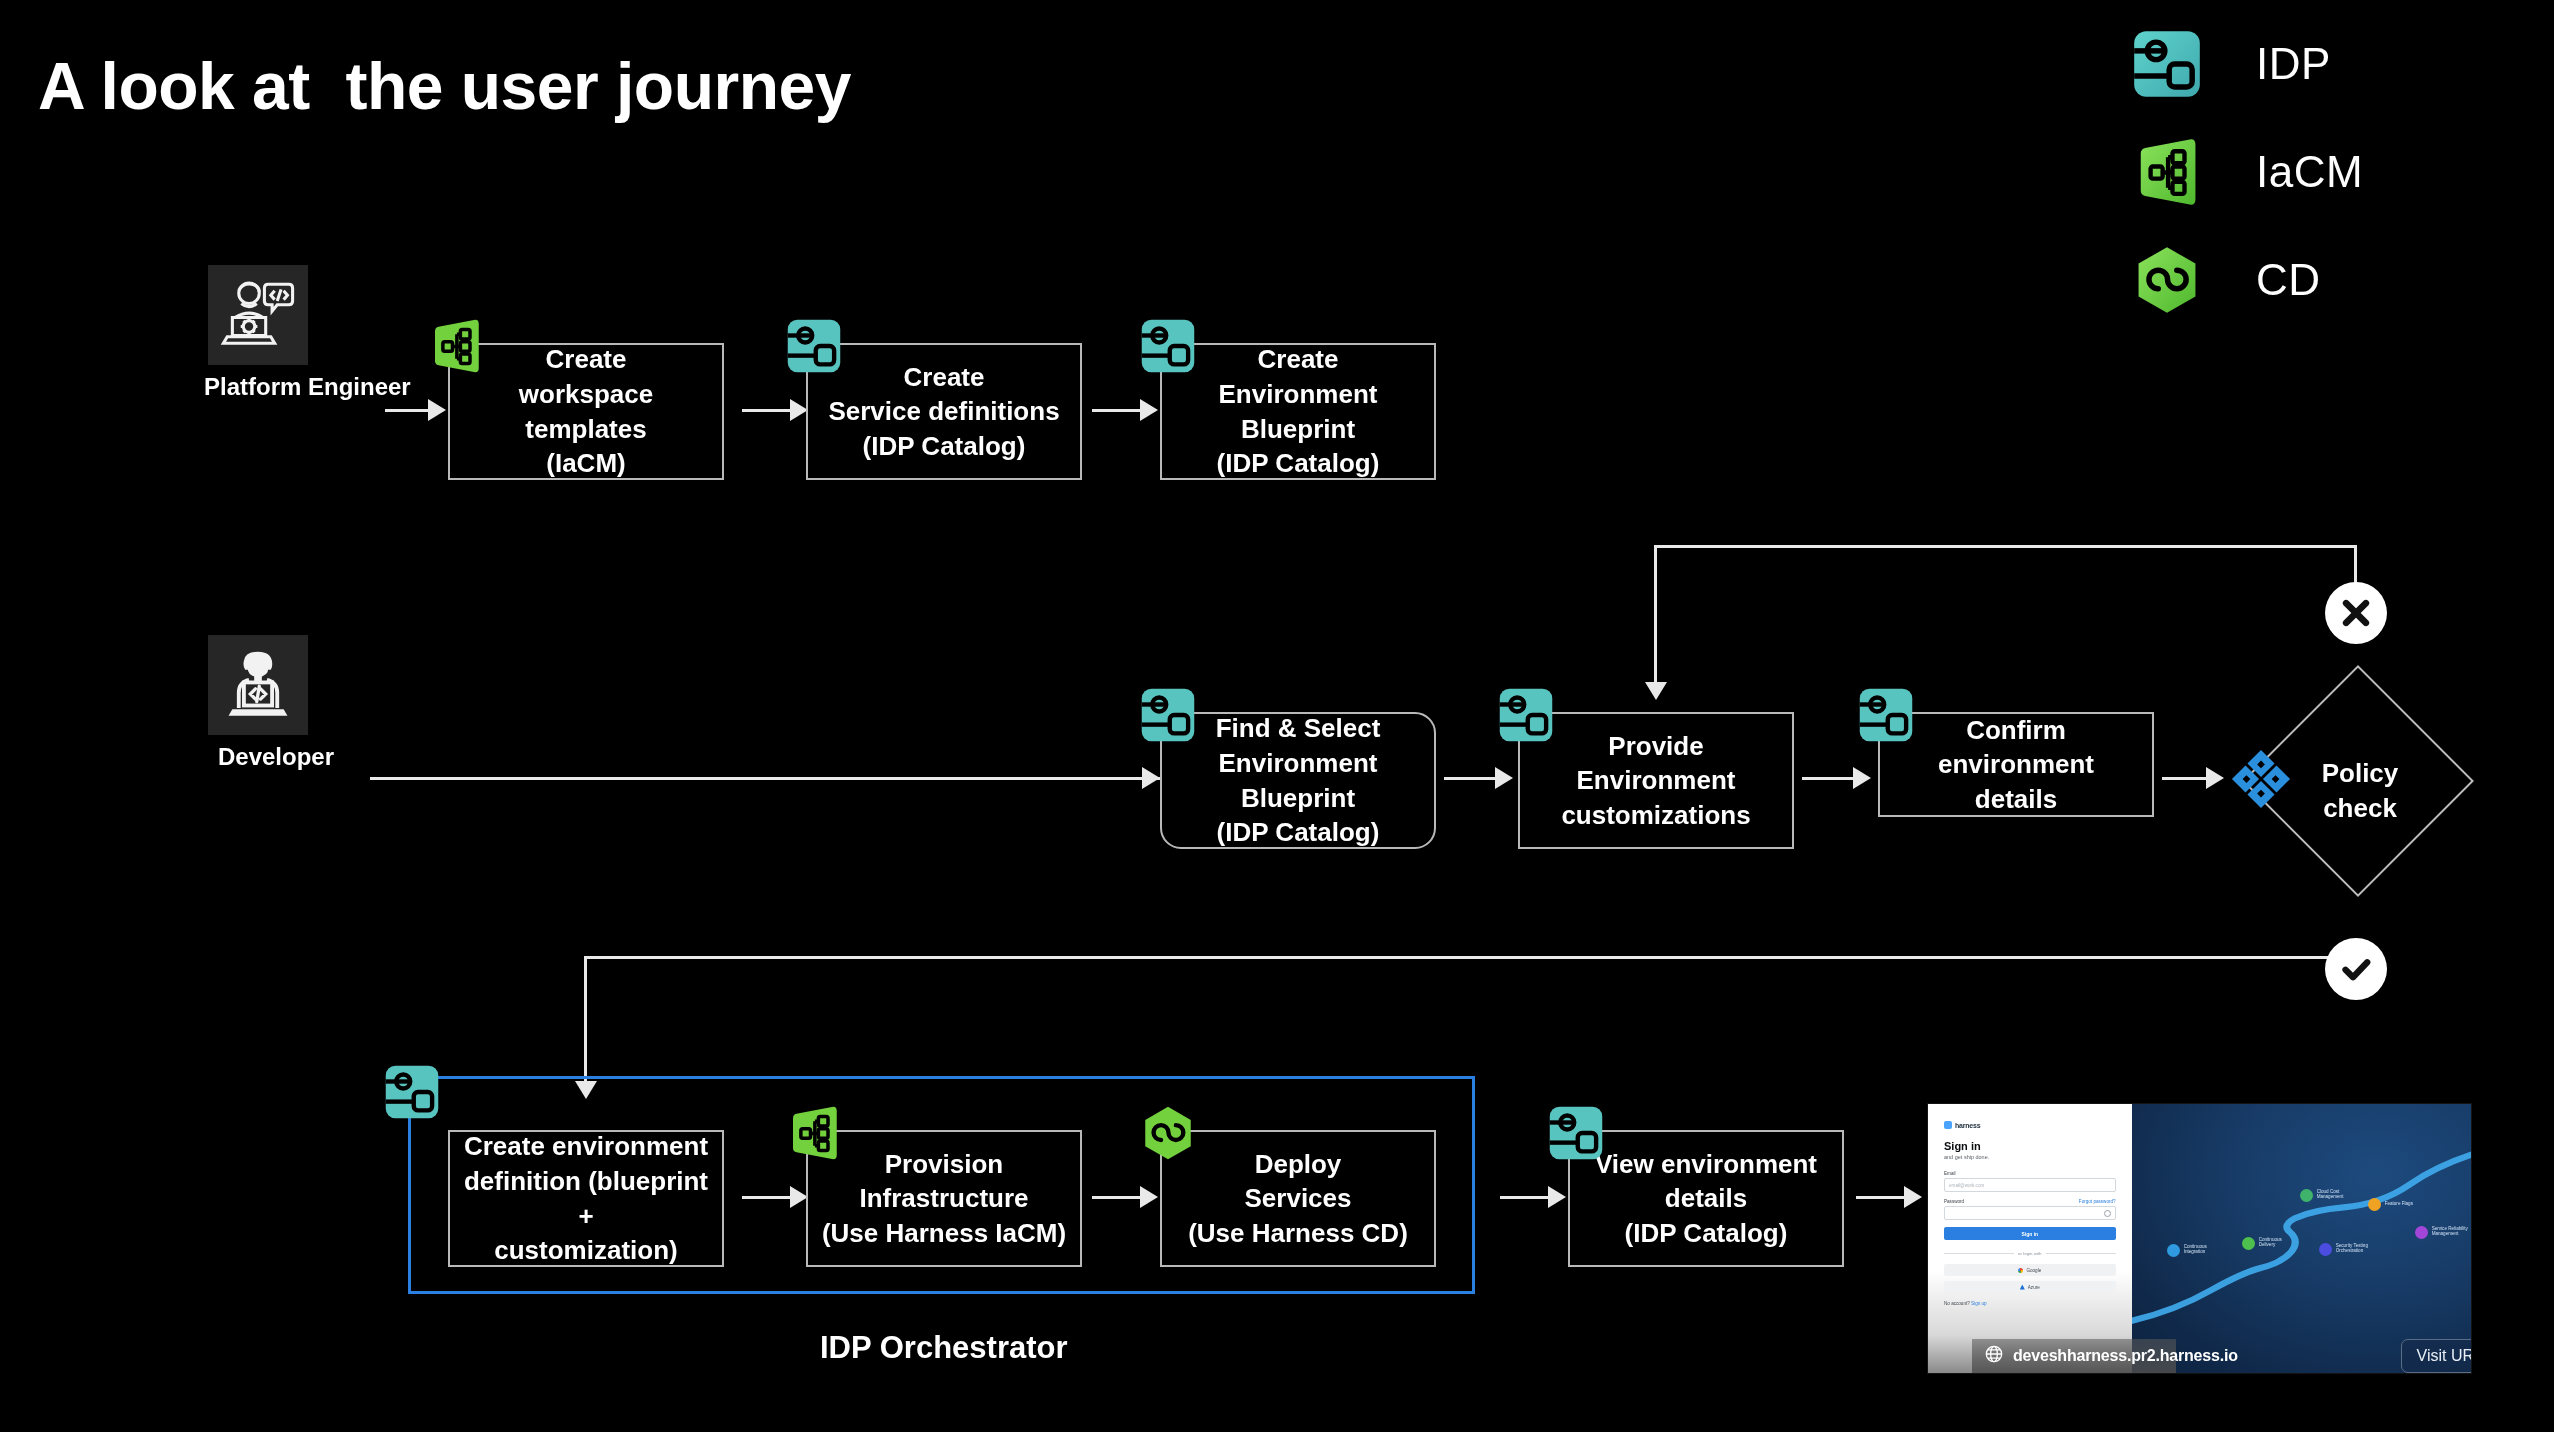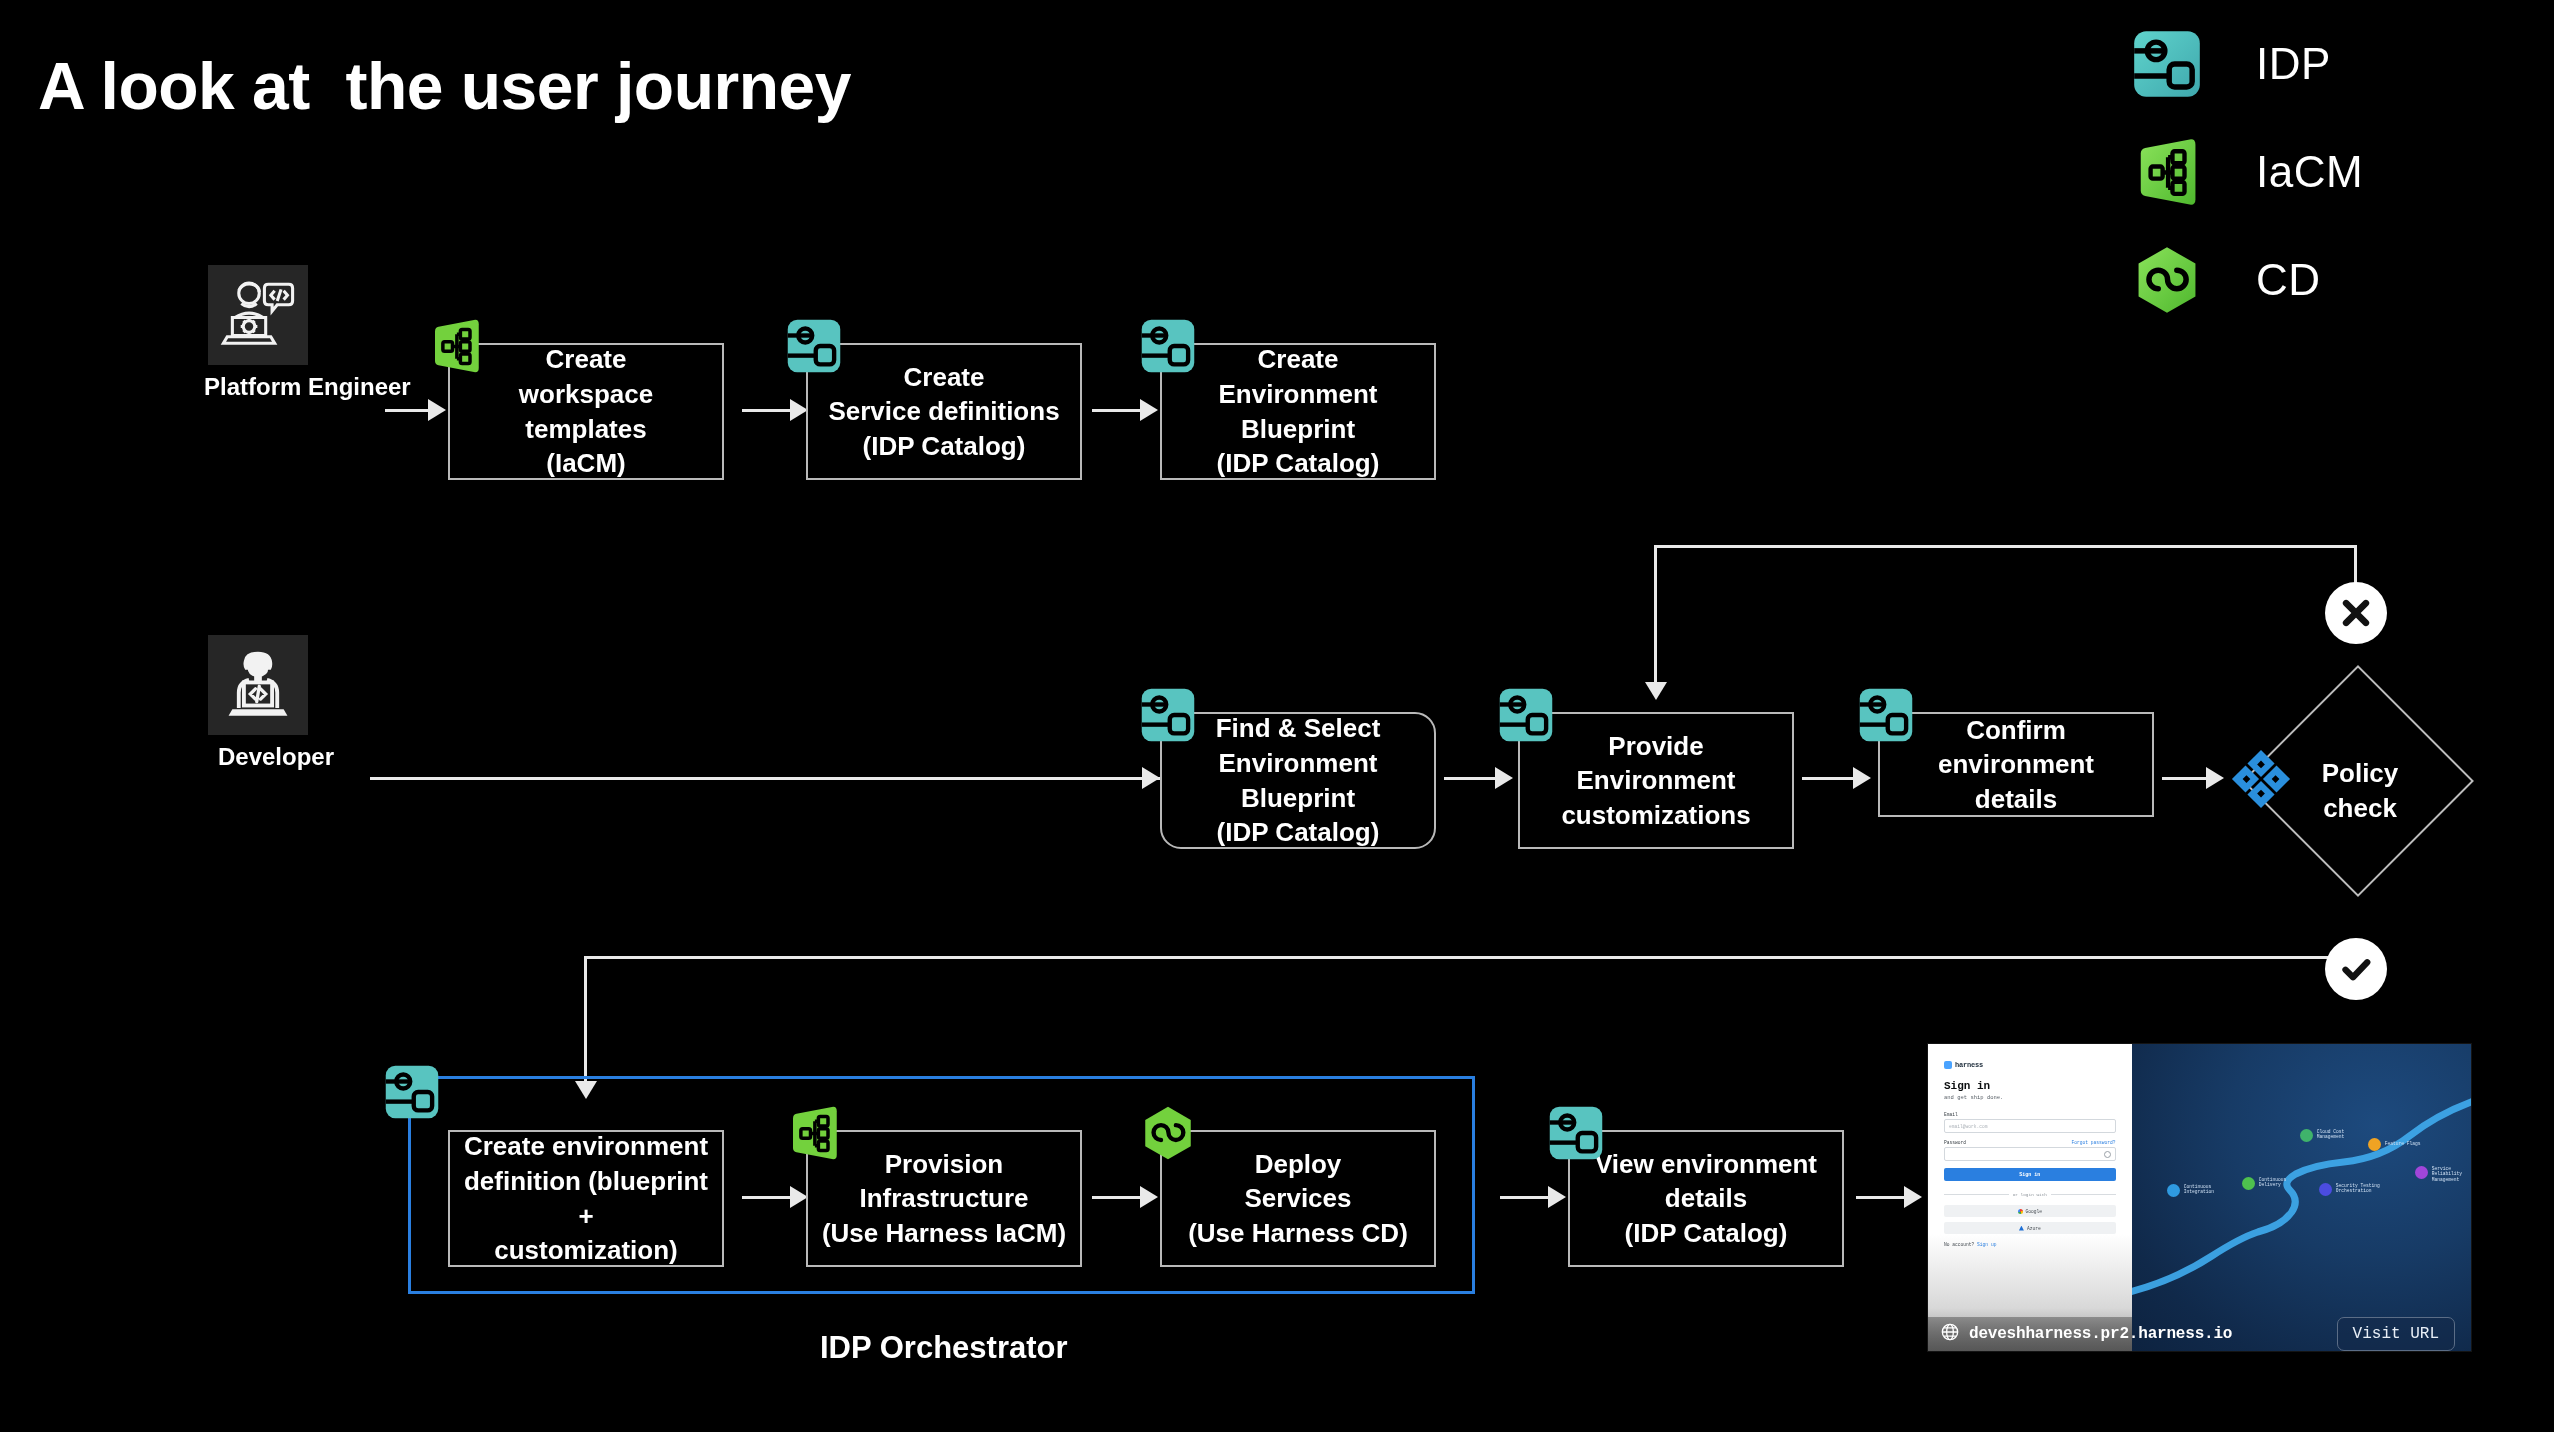--- a/index.html
+++ b/index.html
@@ -125,21 +125,21 @@
     height:12px;background:#eff1f3;border-radius:2px;margin-bottom:5px;
     display:flex;align-items:center;justify-content:center;gap:3px;
     font-size:4.6px;color:#42494f;
   }
   .sg-oauth-dot{width:5px;height:5px;border-radius:50%;}
   .sg-foot{font-size:4.6px;color:#42494f;margin-top:8px;}
   .sg-foot a{color:#2a7fe0;text-decoration:none;}
 
   #urlbar{
     position:absolute;left:0;bottom:0;width:100%;height:34px;
-    display:flex;align-items:flex-end;z-index:8;
+    display:flex;align-items:flex-end;z-index:8;padding-left:44px;
   }
   #url-chip{
     height:100%;width:37.5%;box-sizing:border-box;
     display:flex;align-items:center;gap:9px;padding-left:12px;
     background:linear-gradient(180deg,rgba(90,90,90,.55),rgba(78,78,78,.85));
     font-size:16px;font-weight:700;color:#fff;letter-spacing:-0.2px;
   }
   #visit-url-btn{
     position:absolute;right:16px;top:50%;transform:translateY(-50%);
     border:1px solid #5b6d86;border-radius:7px;
@@ -452,21 +452,21 @@
     <path d="M2 20 H30" stroke="#000" stroke-width="5" fill="none"></path>
     <circle cx="22" cy="20" r="8" fill="none" stroke="#000" stroke-width="5"></circle>
     <path d="M2 43 H34" stroke="#000" stroke-width="5" fill="none"></path>
     <rect x="34" y="32" width="21" height="21" rx="5" fill="none" stroke="#000" stroke-width="5"></rect>
   </svg>
 </span>
 
 <div class="hline" style="left:1856px;top:1196px;width:52px;"></div>
 <div class="arrow-r" style="left:1904px;top:1186px;"></div>
 
-<div id="thumb" style="left:1928px;top:1044px;width:543px;height:307px;font-family:Liberation Mono, monospace;">
+<div id="thumb" style="left:1928px;top:1104px;width:543px;height:269px;">
   <div id="thumb-inner">
 
     <div id="signin-pane">
       <div class="sg-logo">
         <span class="sg-logo-mark"></span>
         <span class="sg-logo-txt">harness</span>
       </div>
       <p class="sg-h1">Sign in</p>
       <p class="sg-sub">and get ship done.</p>
 

